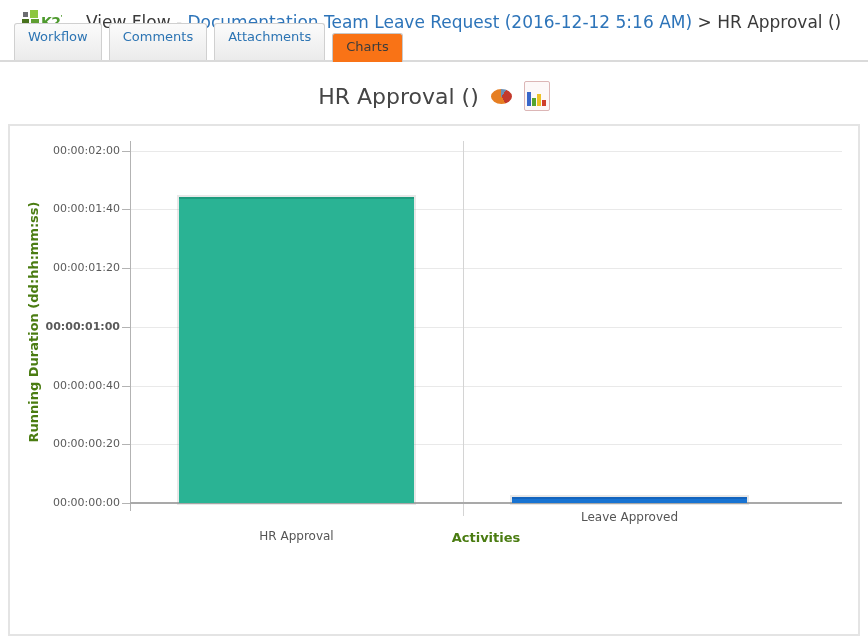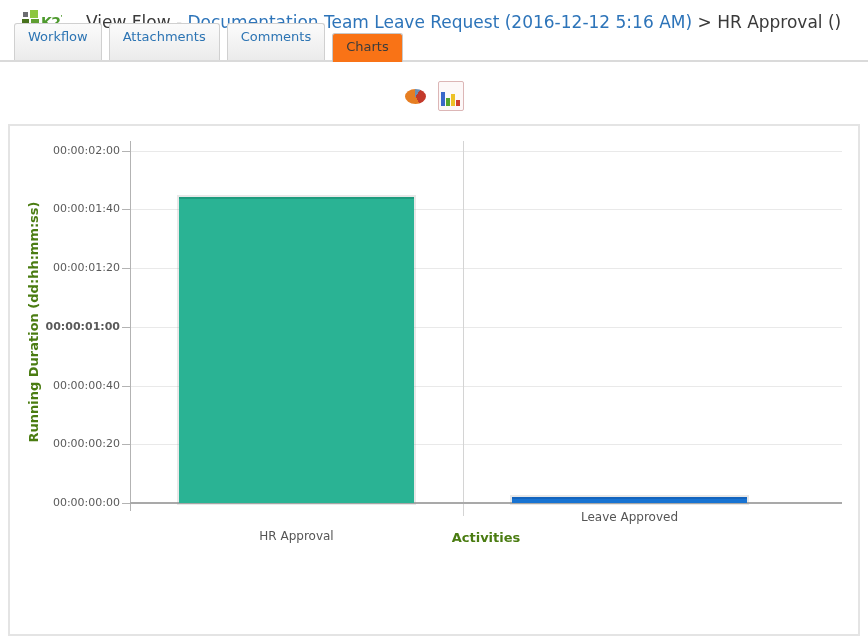--- a/index.html
+++ b/index.html
@@ -61,26 +61,27 @@
     <span class="sq sq-mid"></span>
     <span class="k2-text"><span>K2</span><span class="k2-tm">'</span></span>
   </div>
   <div class="page-title"><span>View Flow - </span><a href="#">Documentation Team Leave Request (2016-12-12 5:16 AM)</a><span> &gt; HR Approval ()</span>
   </div>
 </div>
 
 <div class="tabbar">
   <div class="tabbar-line"></div>
   <div class="tab">Workflow</div>
+  <div class="tab">Comments</div>
   <div class="tab">Attachments</div>
-  <div class="tab">Comments</div>
   <div class="tab active">Charts</div>
 </div>
 
 <div class="chart-title-row">
+  <div class="chart-title">HR Approval ()</div>
   <div class="pie-icon"></div>
   <div class="bar-icon-box">
     <i class="bi-b"></i>
     <i class="bi-g"></i>
     <i class="bi-y"></i>
     <i class="bi-r"></i>
   </div>
 </div>
 
 <div class="chart-panel">

